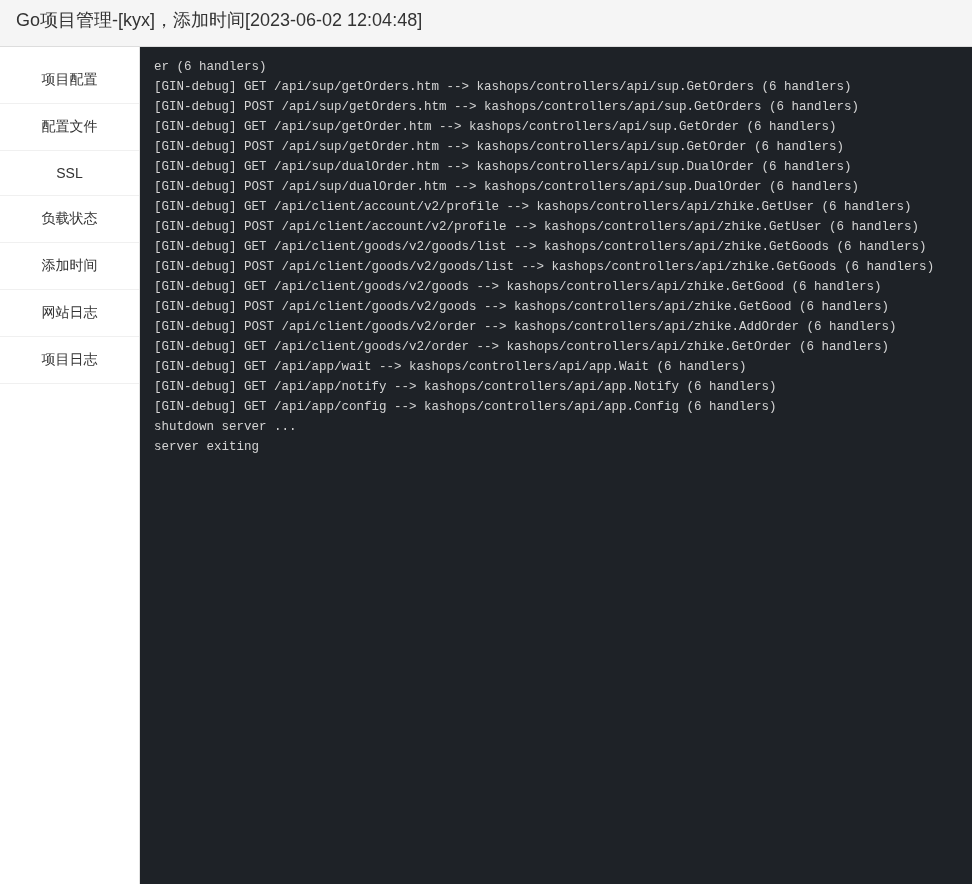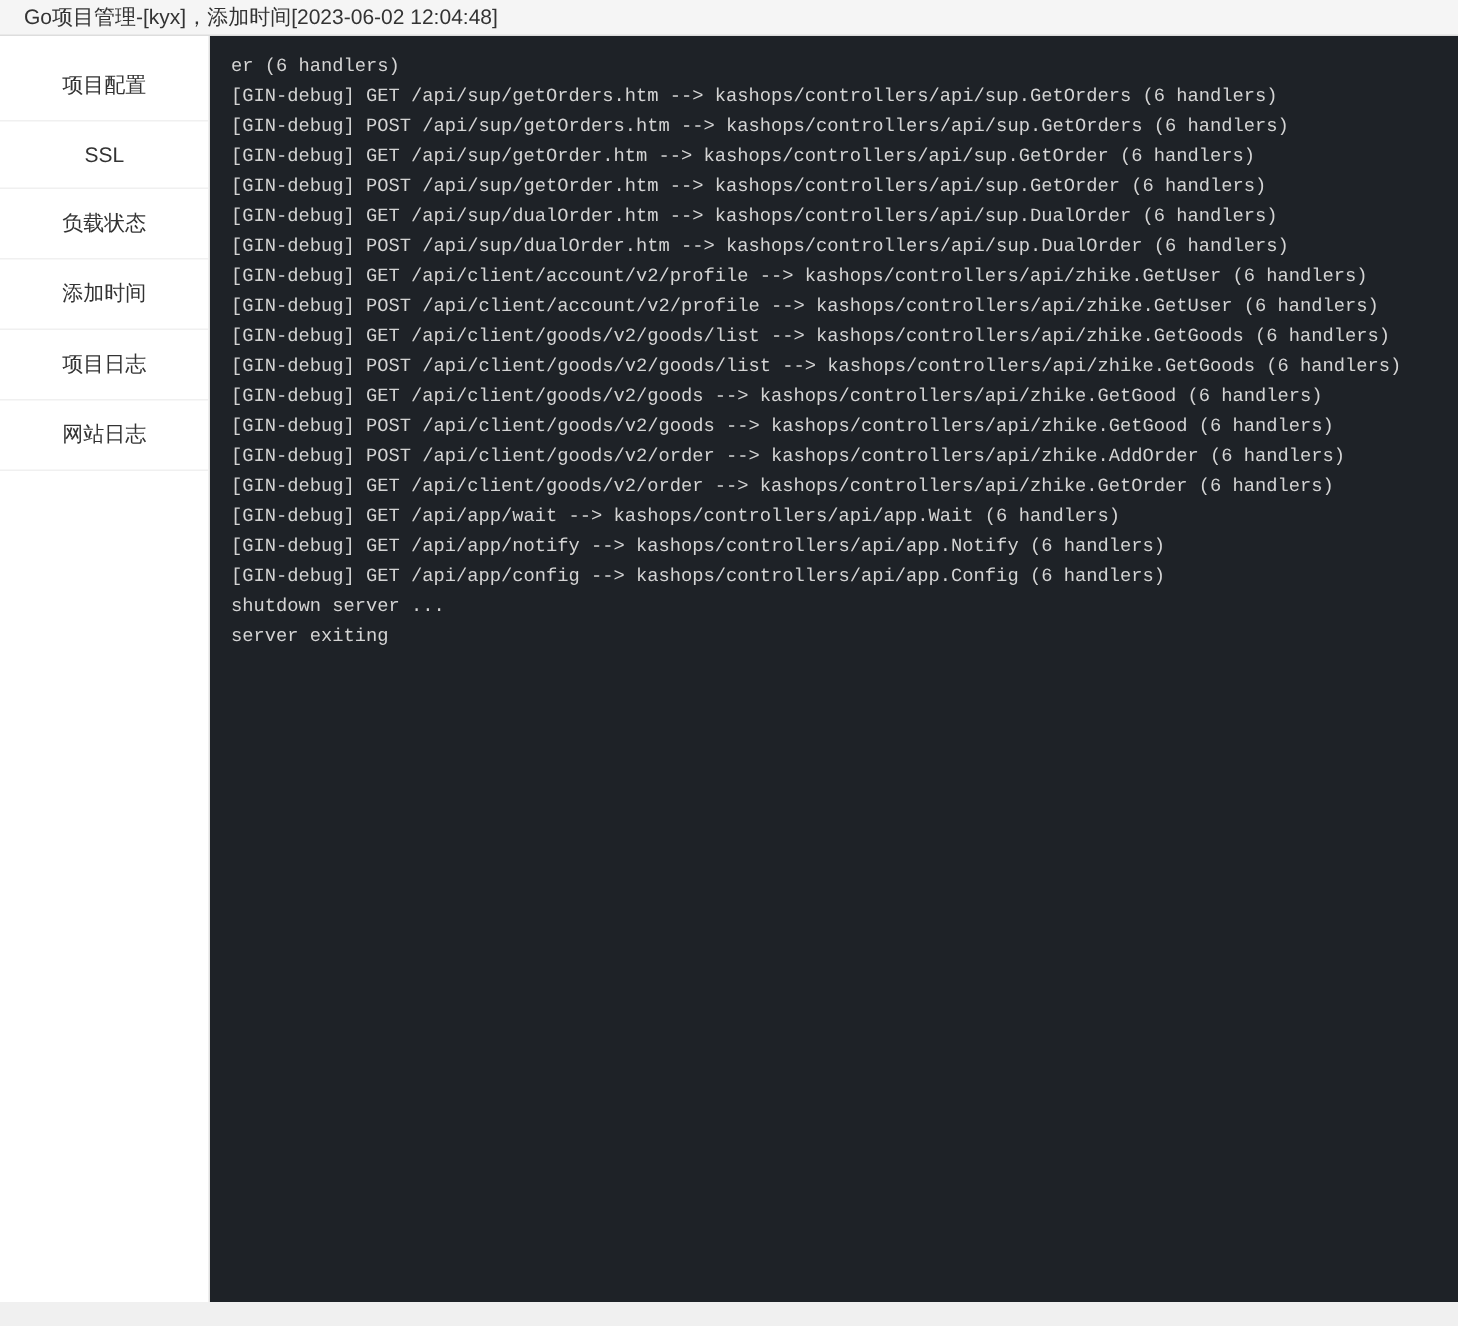--- a/index.html
+++ b/index.html
@@ -11,25 +11,24 @@
       font-family: "Microsoft YaHei", "SimHei", sans-serif;
       background: #f0f0f0;
       width: 972px;
       height: 884px;
       overflow: hidden;
     }
     .title-bar {
       background: #f5f5f5;
       border-bottom: 1px solid #ddd;
       padding: 8px 16px;
-      font-size: 14px;
+      font-size: 18px;
       color: #333;
       display: flex;
-      align-items: center;
-      height: 24px;
+      height: 47px;
     }
     .main-container {
       display: flex;
       height: calc(884px - 40px);
     }
     .sidebar {
       width: 140px;
       background: #fff;
       border-right: 1px solid #e0e0e0;
       display: flex;
@@ -80,33 +79,36 @@
 <div class="title-bar">
   <span>Go项目管理-[kyx]，添加时间[2023-06-02 12:04:48]</span>
 </div>
 
 <div class="main-container">
   <div class="sidebar">
     <div class="sidebar-item">
       <span>项目配置</span>
     </div>
     <div class="sidebar-item">
+      <span>配置文件</span>
+    </div>
+    <div class="sidebar-item">
       <span>SSL</span>
     </div>
     <div class="sidebar-item">
       <span>负载状态</span>
     </div>
     <div class="sidebar-item">
       <span>添加时间</span>
     </div>
     <div class="sidebar-item">
-      <span>项目日志</span>
+      <span>网站日志</span>
     </div>
     <div class="sidebar-item">
-      <span>网站日志</span>
+      <span>项目日志</span>
     </div>
   </div>
 
   <div class="content-area">
     <div class="log-terminal">er (6 handlers)
 [GIN-debug] GET /api/sup/getOrders.htm --&gt; kashops/controllers/api/sup.GetOrders (6 handlers)
 [GIN-debug] POST /api/sup/getOrders.htm --&gt; kashops/controllers/api/sup.GetOrders (6 handlers)
 [GIN-debug] GET /api/sup/getOrder.htm --&gt; kashops/controllers/api/sup.GetOrder (6 handlers)
 [GIN-debug] POST /api/sup/getOrder.htm --&gt; kashops/controllers/api/sup.GetOrder (6 handlers)
 [GIN-debug] GET /api/sup/dualOrder.htm --&gt; kashops/controllers/api/sup.DualOrder (6 handlers)

